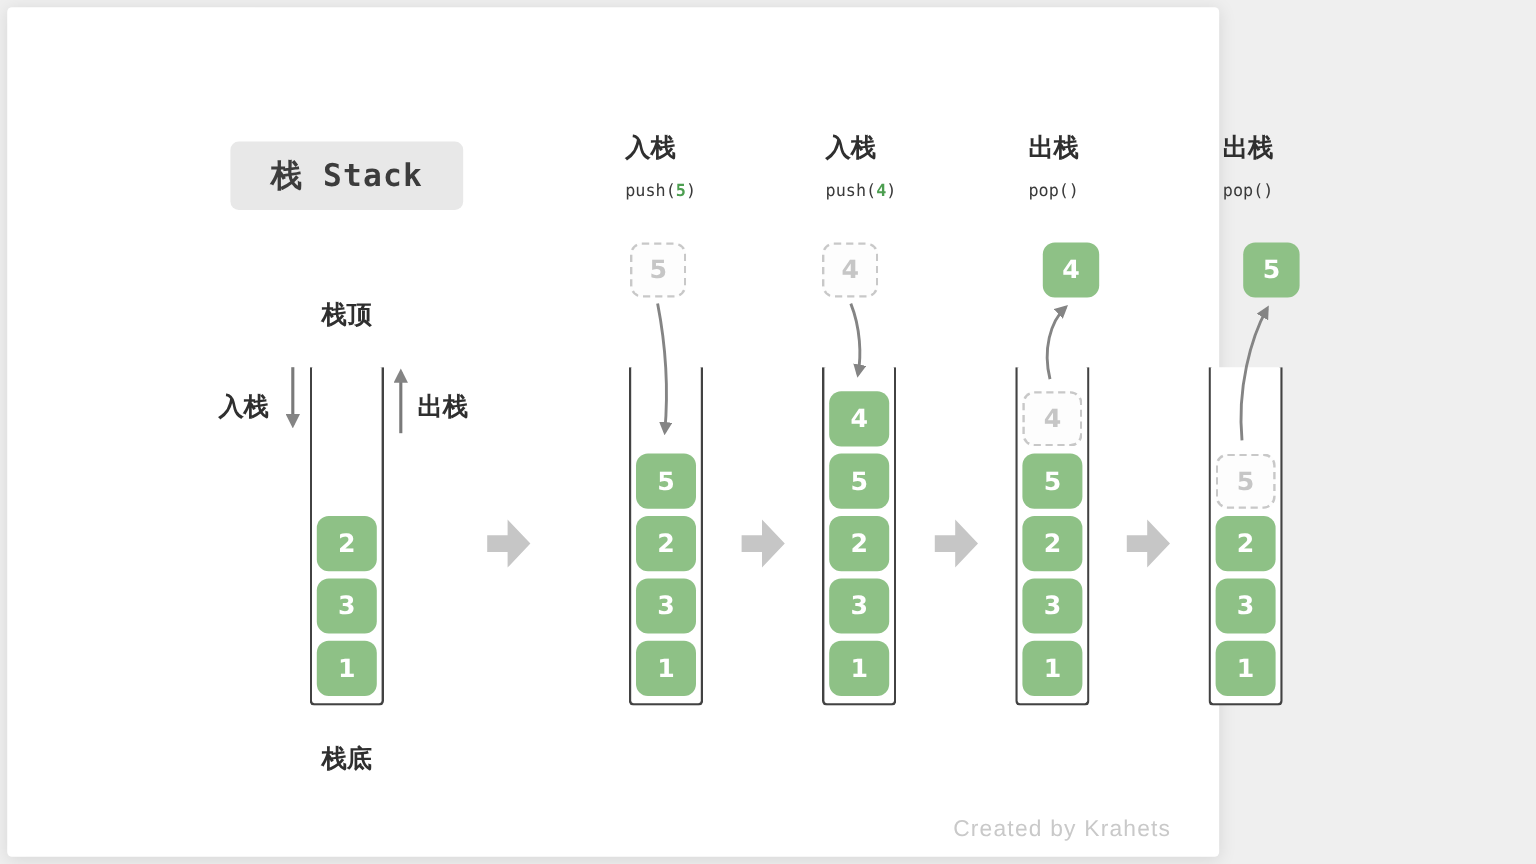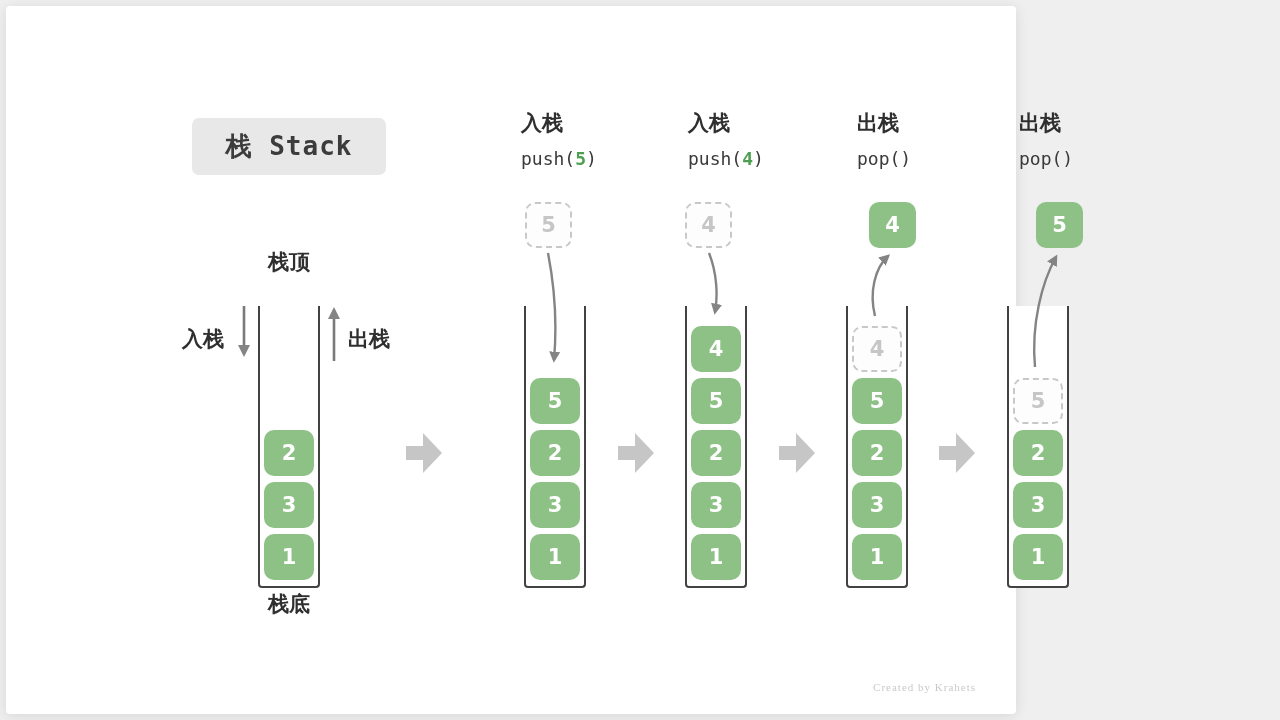--- a/index.html
+++ b/index.html
@@ -31,21 +31,21 @@
     font-weight:700;font-size:26px;color:#3c3c3c;letter-spacing:1px;
   }
   .label{
     position:absolute;font-weight:700;font-size:21px;color:var(--ink);
     white-space:nowrap;
   }
   .label.center{width:104px;text-align:center;}
   .op-header{position:absolute;top:103px;white-space:nowrap;}
   .op-title{font-weight:700;font-size:21px;line-height:28px;color:var(--ink);}
   .op-code{
-    font-family:"DejaVu Sans Mono",monospace;font-size:18px;line-height:28px;
+    font-family:"DejaVu Sans Mono",monospace;font-size:14px;line-height:28px;
     margin-top:8px;color:var(--code-ink);
   }
   .op-code .arg{color:var(--code-green);font-weight:700;}
   .tube{
     position:absolute;top:300px;width:62px;height:282px;
     border-left:2px solid var(--tube-border);
     border-right:2px solid var(--tube-border);
     border-bottom:2px solid var(--tube-border);
     border-radius:0 0 4px 4px;
     display:flex;flex-direction:column;justify-content:flex-end;align-items:center;
@@ -65,35 +65,35 @@
     display:flex;align-items:center;justify-content:center;
     font-weight:700;font-size:21px;
   }
   .float-box.ghost{
     background:#fdfdfd;border:2px dashed var(--ghost-gray);color:#c6c6c6;
   }
   .float-box.solid{background:var(--box-green);color:#ffffff;}
   .overlay{position:absolute;left:0;top:0;width:1280px;height:720px;pointer-events:none;}
   .watermark{
     position:absolute;right:40px;top:675px;
-    font-family:Liberation Serif, serif;font-size:11px;letter-spacing:1px;
+    font-family:Liberation Sans, sans-serif;font-size:19px;letter-spacing:1px;
     color:var(--watermark-gray);
   }
 </style>
 </head>
 <body>
 
 <div class="card">
 
   <div class="title-box">
     <span>栈 Stack</span>
   </div>
 
   <div class="label center" style="left:231px;top:242px">栈顶</div>
-  <div class="label center" style="left:231px;top:584px">栈底</div>
+  <div class="label center" style="left:231px;top:612px">栈底</div>
   <div class="label" style="left:176px;top:319px">入栈</div>
   <div class="label" style="left:342px;top:319px">出栈</div>
 
   <div class="tube" style="left:252px">
     <div class="box">2</div>
     <div class="box">3</div>
     <div class="box">1</div>
   </div>
 
   <div class="op-header" style="left:515px">

